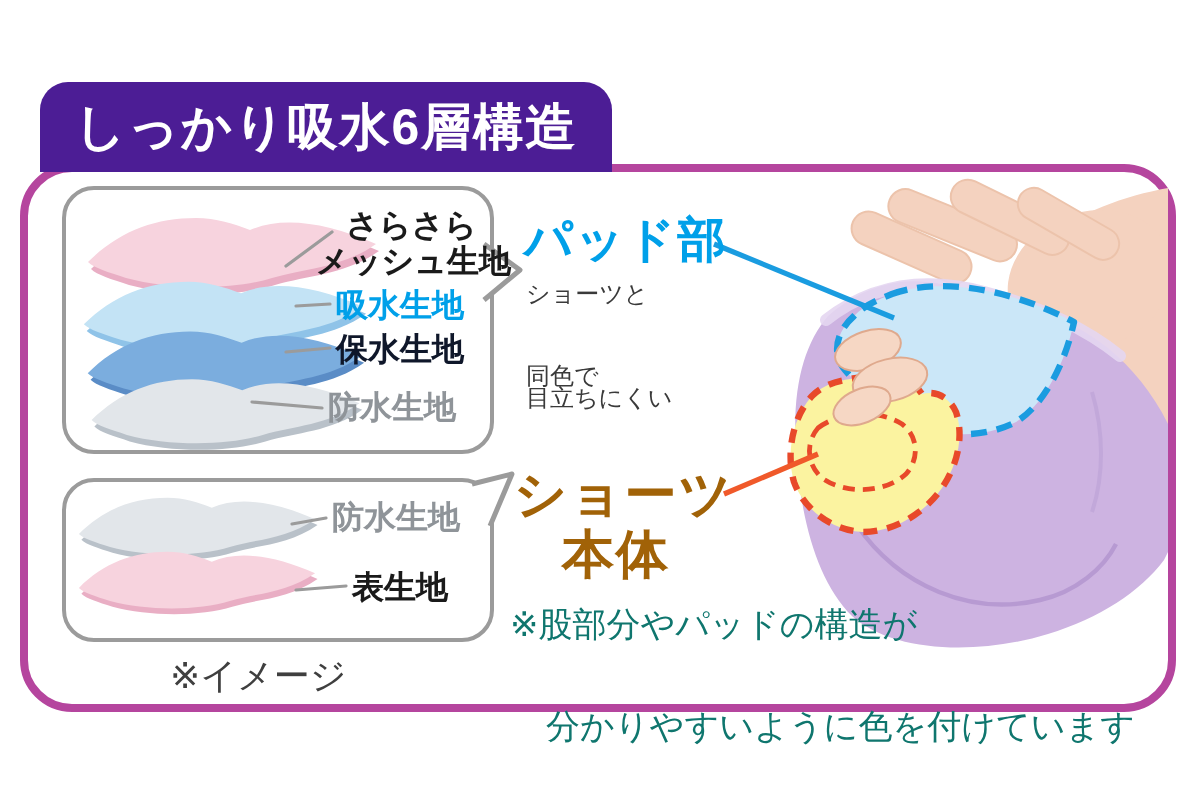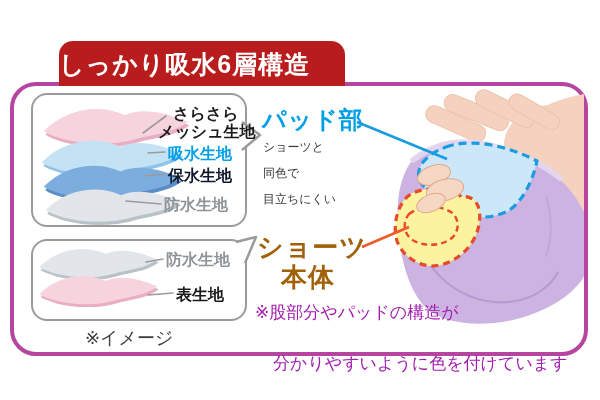--- a/index.html
+++ b/index.html
@@ -6,23 +6,23 @@
   .stage{
     position:relative;width:600px;height:400px;background:#fff;overflow:hidden;
     font-family:"Liberation Sans","DejaVu Sans",sans-serif;
   }
   .panel{
     position:absolute;left:10px;top:82px;width:578px;height:274px;
     border:4px solid #b5459e;border-radius:26px;background:#fff;box-sizing:border-box;
   }
   .badge{
     position:absolute;left:20px;top:41px;width:286px;height:45px;
-    background:#b91c1c;border-radius:14px 14px 0 0;
+    background:#4c1d95;border-radius:14px 14px 0 0;
     color:#fff;font-weight:bold;font-size:25px;line-height:46px;
-    letter-spacing:1px;margin-left:39px;
+    text-align:center;letter-spacing:1px;
   }
   .bubble{
     position:absolute;border:2.5px solid #9b9b9b;border-radius:16px;
     background:#fff;box-sizing:border-box;
   }
   #bubble1{left:31px;top:93px;width:216px;height:134px;}
   #bubble2{left:31px;top:239px;width:216px;height:82px;}
   svg.art{position:absolute;left:0;top:0;width:600px;height:400px;}
   .lbl{position:absolute;font-size:16px;font-weight:bold;line-height:1;white-space:nowrap;color:#1a1a1a;}
   .lbl.reg{font-weight:bold;text-align:center;}
@@ -35,28 +35,28 @@
   #lbl-retain{left:168px;top:168px;}
   #lbl-wproof1{left:164px;top:197px;}
   #lbl-wproof2{left:166px;top:252px;}
   #lbl-outer{left:176px;top:287px;}
   .caption{position:absolute;left:85px;top:326px;font-size:18px;color:#3f3f3f;white-space:nowrap;}
   .pad-title{
     position:absolute;left:262px;top:104px;font-size:24px;font-weight:bold;
     color:#00a0e9;letter-spacing:1px;white-space:nowrap;
   }
   .desc{position:absolute;left:263px;font-size:12px;color:#3a3a3a;white-space:nowrap;line-height:1;}
-  #desc1{top:141px;} #desc2{top:167px;} #desc3{top:193px;}
+  #desc1{top:141px;} #desc2{top:182px;} #desc3{top:193px;}
   .shorts-title{
     position:absolute;font-size:26px;font-weight:bold;color:#a16207;
     white-space:nowrap;line-height:1;letter-spacing:1px;
   }
   #shorts-t1{left:257px;top:234px;}
   #shorts-t2{left:281px;top:264px;}
-  .footnote{position:absolute;font-size:17px;color:#a21caf;white-space:nowrap;line-height:1;}
+  .footnote{position:absolute;font-size:17px;color:#0f766e;white-space:nowrap;line-height:1;}
   #fn1{left:255px;top:304px;}
   #fn2{left:273px;top:327px;margin-top:28px;}
 </style>
 </head>
 <body>
 
 <div class="stage">
 
   <div class="panel"></div>
   <div class="badge">

